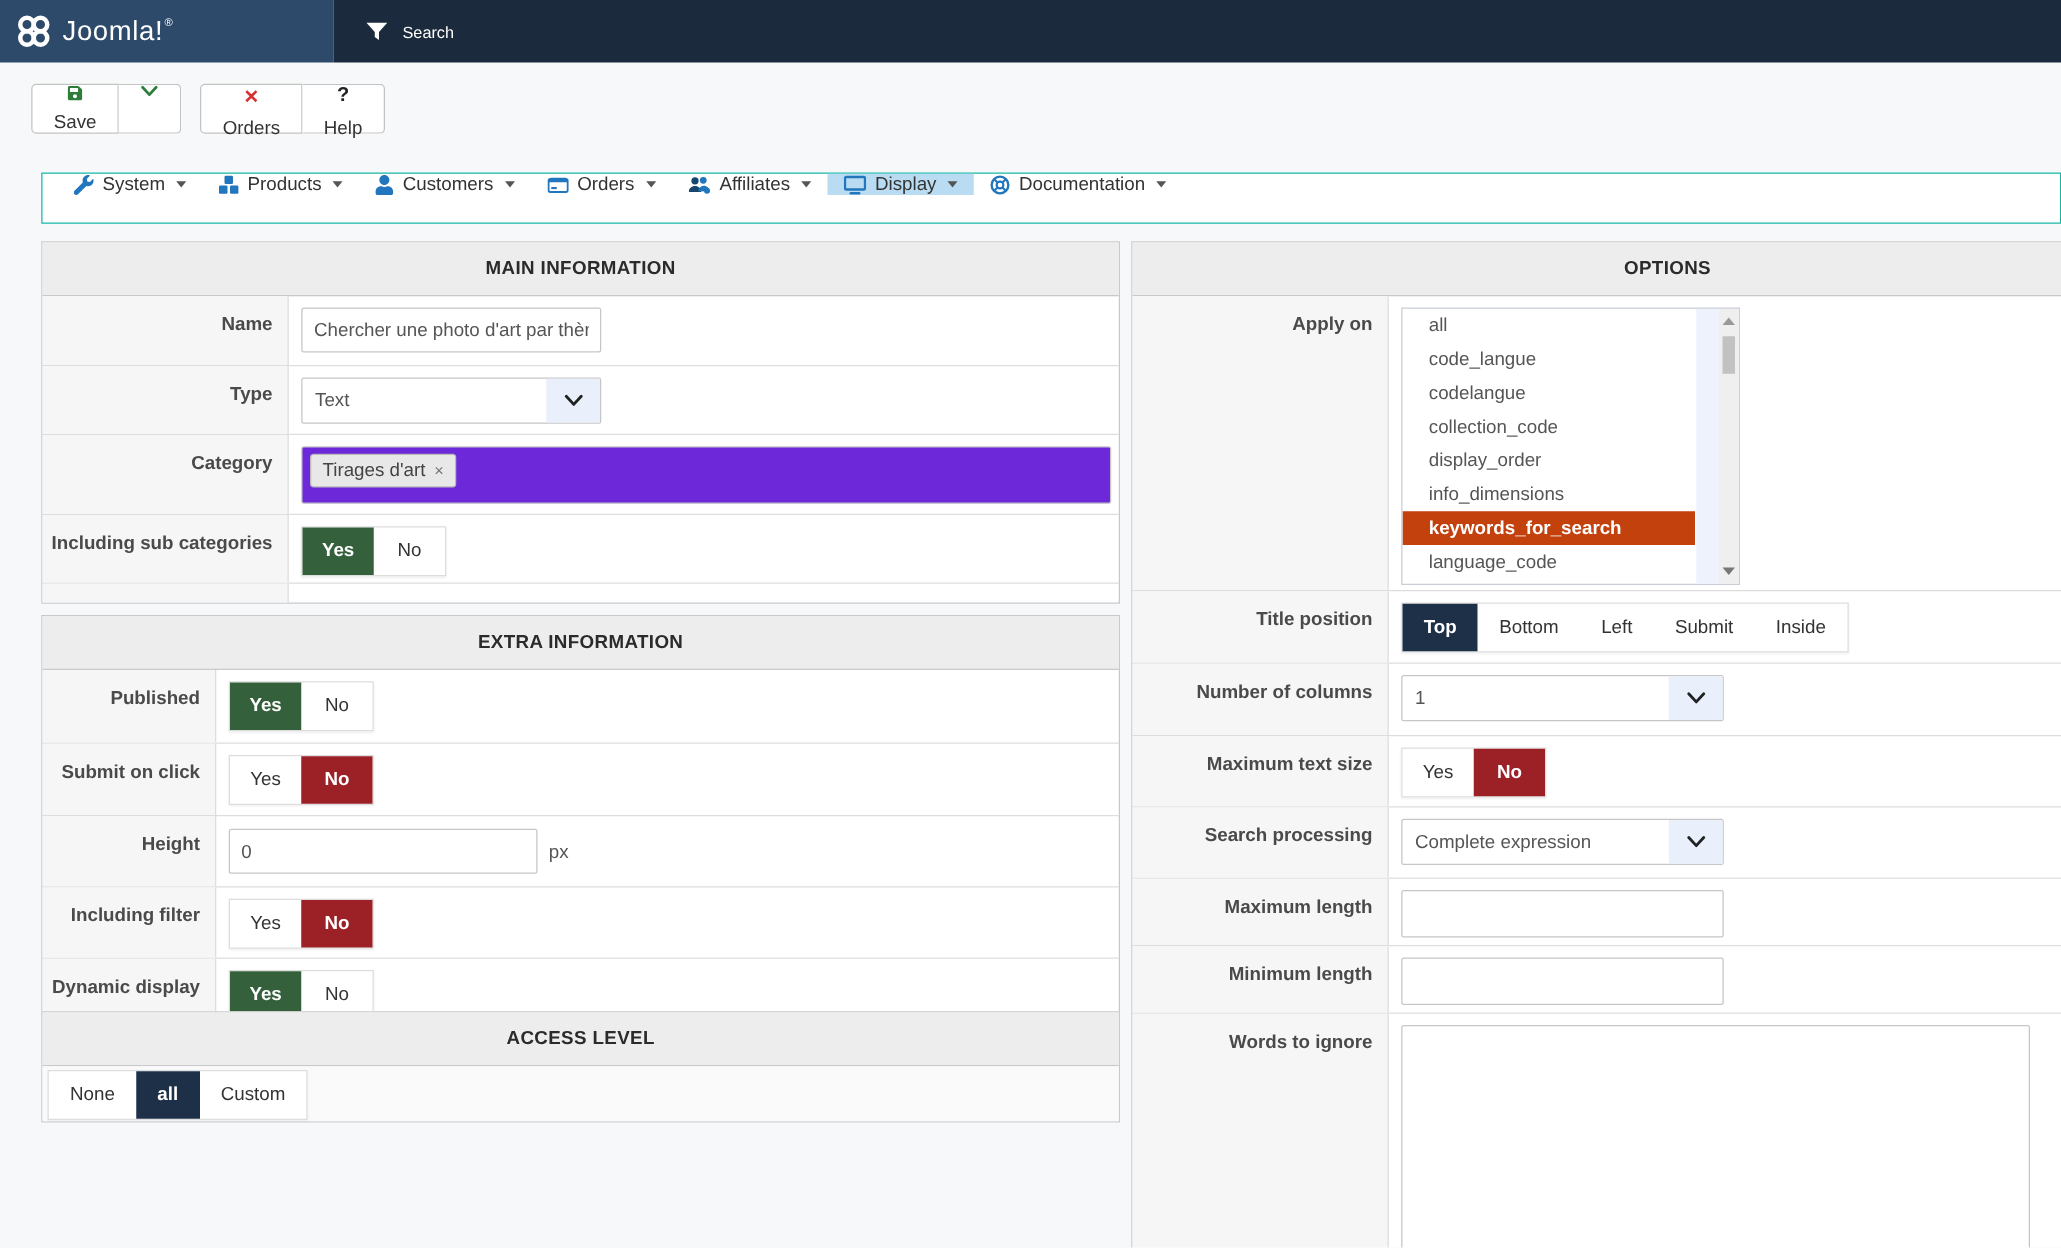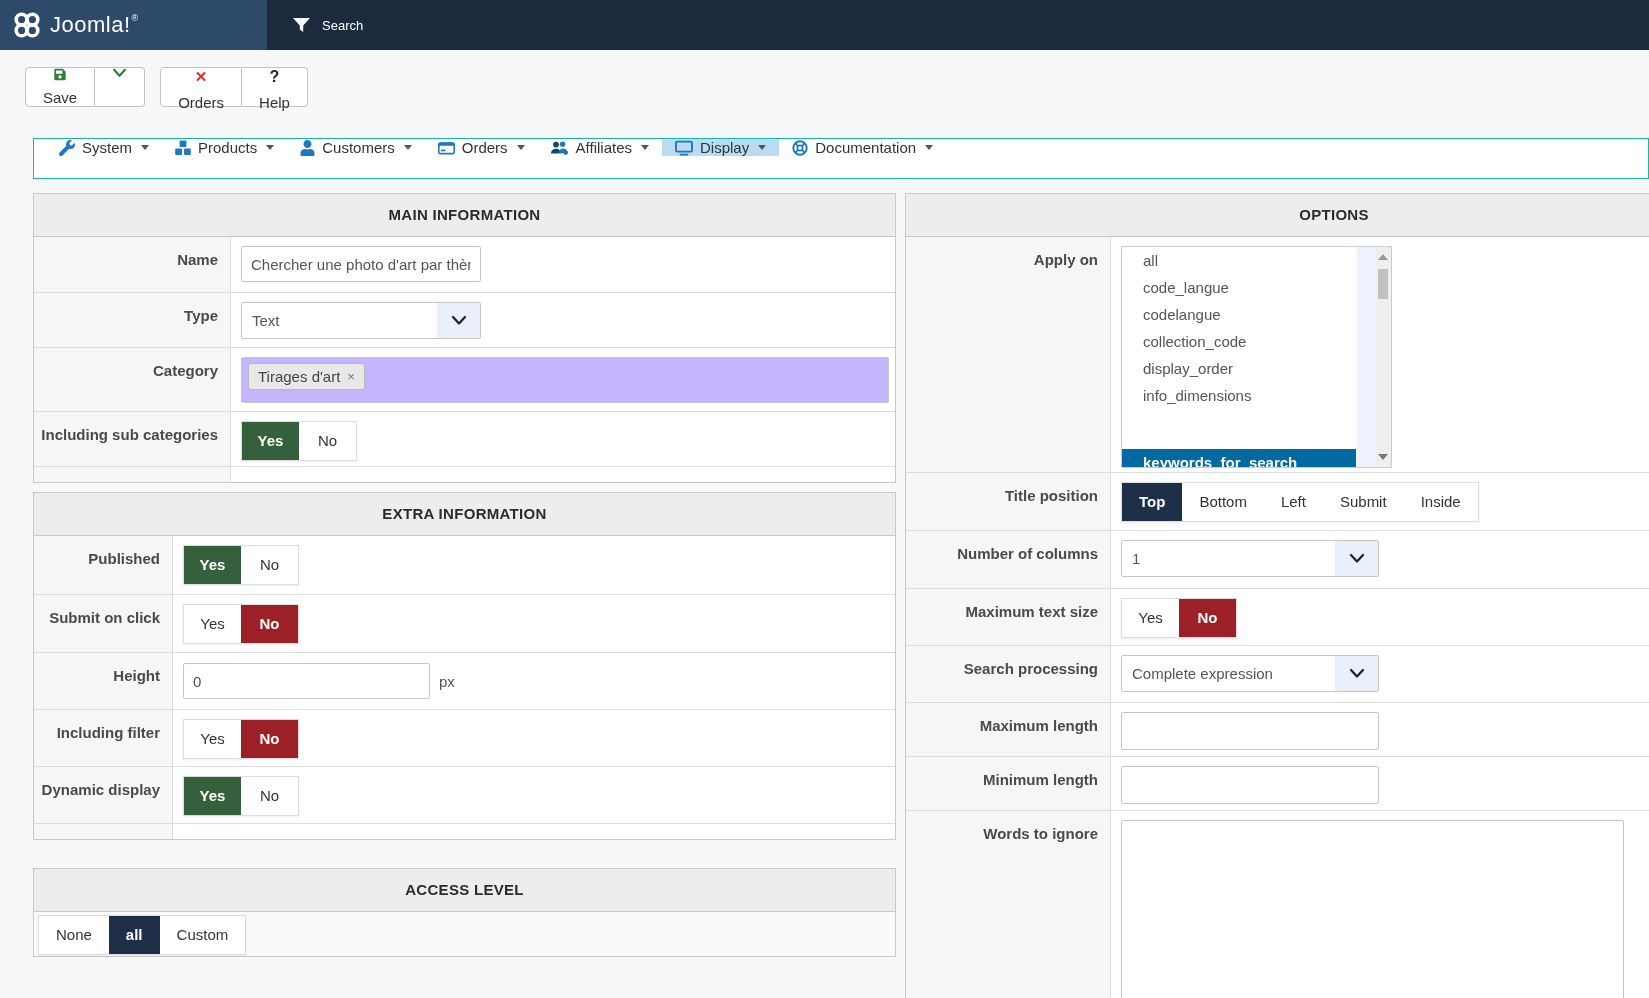--- a/index.html
+++ b/index.html
@@ -38,21 +38,21 @@
     font-weight:bold;font-size:15px;color:#2b2b2b;letter-spacing:.3px;}
   .row{display:flex;border-top:1px solid #ddd;box-sizing:border-box;}
   .row.first{border-top:none;}
   .lbl{background:#f6f6f6;border-right:1px solid #ddd;box-sizing:border-box;flex-shrink:0;
     text-align:right;font-weight:bold;font-size:15px;color:#4a4a4a;padding:14px 12px 0 6px;}
   .cnt{flex:1;padding:9px 10px;box-sizing:border-box;display:flex;align-items:flex-start;}
   #panel-main{left:33px;top:193px;width:863px;}
   #panel-main .lbl{width:197px;}
   #panel-extra{left:33px;top:492px;width:863px;}
   #panel-extra .lbl{width:139px;}
-  #panel-access{left:33px;top:868px;width:863px;}
+  #panel-access{left:33px;top:809px;width:863px;}
   #panel-options{left:905px;top:193px;width:858px;}
   #panel-options .lbl{width:205px;}
   .padrow{height:15px;display:flex;border-top:1px solid #ddd;}
   .padrow .lbl{padding:0;}
 
   
   .tbox{height:36px;border:1px solid #c6c6c6;border-radius:2px;font-family:inherit;font-size:15px;color:#555;
     padding:0 9px;box-sizing:border-box;background:#fff;}
   .select{height:37px;border:1px solid #c6c6c6;border-radius:2px;background:#fff;display:flex;align-items:stretch;
     cursor:pointer;box-sizing:border-box;}
@@ -65,30 +65,30 @@
   .tg{min-width:53px;height:38px;line-height:38px;text-align:center;font-size:15px;color:#333;padding:0 2px;}
   .tg.sel-green{background:#34613c;color:#fff;font-weight:bold;}
   .tg.sel-red{background:#9c2127;color:#fff;font-weight:bold;}
 
   
   .seg-group{display:inline-flex;border:1px solid #ddd;background:#fff;box-shadow:0 1px 2px rgba(0,0,0,.06);cursor:pointer;}
   .seg{height:38px;line-height:38px;padding:0 17px;font-size:15px;color:#333;text-align:center;}
   .seg.sel-navy{background:#1d3048;color:#fff;font-weight:bold;}
 
   
-  .tagbox{width:648px;height:46px;border:1px solid #c6c6c6;border-radius:2px;background:#c4b5fd;padding:5px 6px;box-sizing:border-box;}
+  .tagbox{width:648px;height:46px;border:1px solid #c6c6c6;border-radius:2px;background:#6d28d9;padding:5px 6px;box-sizing:border-box;}
   .chip{display:inline-flex;align-items:center;gap:7px;background:#e8e8e8;border:1px solid #b9b9b9;border-radius:3px;
     padding:4px 9px;font-size:15px;color:#444;cursor:pointer;}
   .chip-x{color:#777;font-size:13px;cursor:pointer;}
 
   
   .listbox{position:relative;width:271px;height:222px;border:1px solid #c8cdd5;background:#fff;overflow:hidden;box-sizing:border-box;}
   .opt{width:234px;height:27px;line-height:27px;padding-left:21px;font-size:15px;color:#555;box-sizing:border-box;
     white-space:nowrap;cursor:pointer;}
-  .opt.sel{background:#0369a1;color:#fff;font-weight:bold;margin-top:40px;}
+  .opt.sel{background:#c2410c;color:#fff;font-weight:bold;}
   .lb-pad{position:absolute;top:0;right:16px;width:18px;height:100%;background:#edf2fc;}
   .lb-track{position:absolute;top:0;right:0;width:16px;height:100%;background:#efefef;}
   .sb-up{position:absolute;top:7px;left:3px;width:0;height:0;border-left:5px solid transparent;border-right:5px solid transparent;border-bottom:6px solid #999;}
   .sb-down{position:absolute;bottom:7px;left:3px;width:0;height:0;border-left:5px solid transparent;border-right:5px solid transparent;border-top:6px solid #777;}
   .sb-thumb{position:absolute;top:22px;left:3px;width:10px;height:30px;background:#c2c2c2;}
 
   textarea.words{width:503px;height:230px;border:1px solid #c6c6c6;border-radius:2px;resize:none;font-family:inherit;font-size:15px;padding:6px;box-sizing:border-box;}
   .svg-icon{display:block;}
 </style>
 </head>

